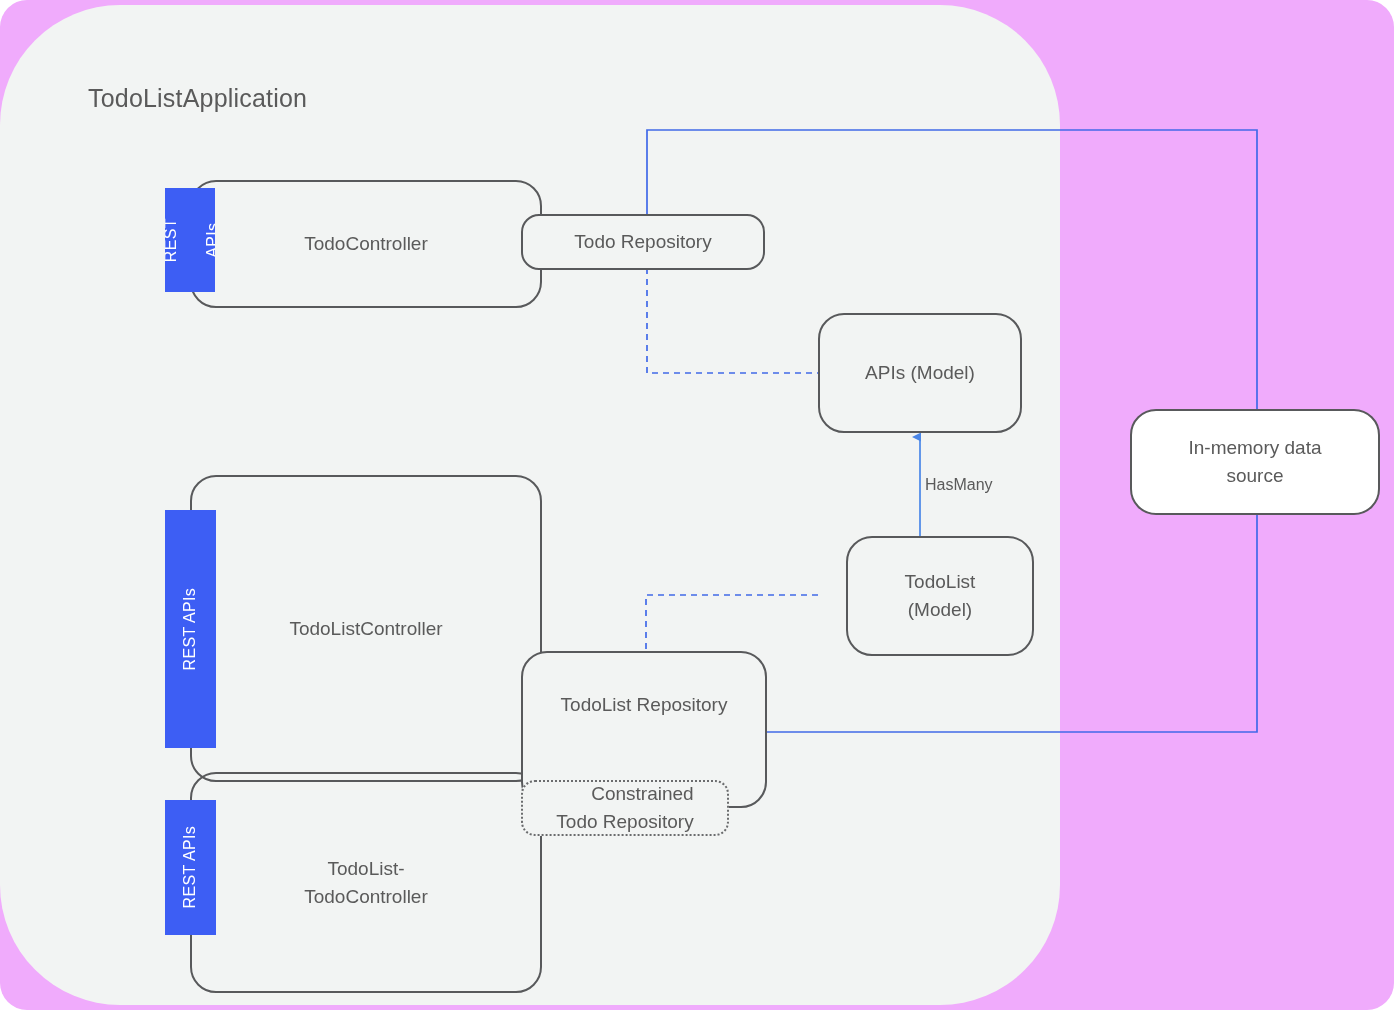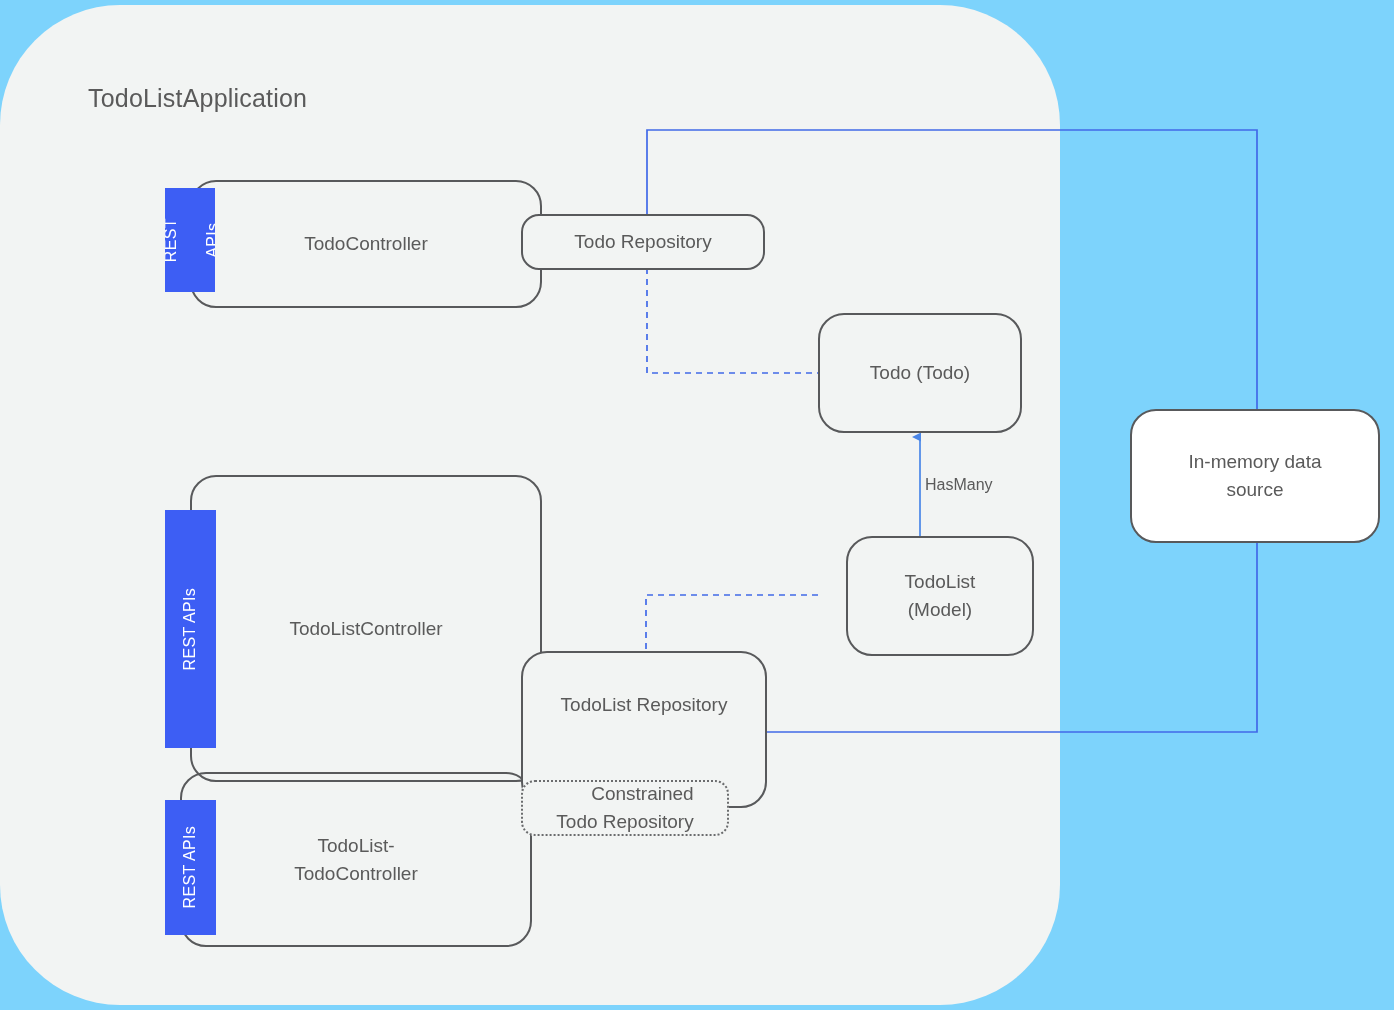--- a/index.html
+++ b/index.html
@@ -7,22 +7,23 @@
     padding: 0;
     background: #ffffff;
   }
   body {
     font-family: "Liberation Sans", "DejaVu Sans", sans-serif;
   }
   #stage {
     position: relative;
     width: 1394px;
     height: 1010px;
-    background: #7dd3fc;
+    background: #f0abfc;
     overflow: hidden;
+    border-radius: 27px;
   }
 
   
   #app-container {
     position: absolute;
     left: 0px;
     top: 5px;
     width: 1060px;
     height: 1000px;
     background: #f2f4f3;
@@ -136,35 +137,35 @@
 
   <div class="node big layer-nodes" style="left:190px; top:180px; width:352px; height:128px;">
     <span>TodoController</span>
   </div>
 
   <div class="node layer-nodes" style="left:521px; top:214px; width:244px; height:56px; background:#f2f4f3;">
     <span>Todo Repository</span>
   </div>
 
   <div class="node big layer-nodes" style="left:818px; top:313px; width:204px; height:120px;">
-    <span>Todo (Todo)</span>
-  </div>
-
-  <div class="node big layer-nodes" style="left:1130px; top:409px; width:250px; height:134px; background:#ffffff;">
+    <span>APIs (Model)</span>
+  </div>
+
+  <div class="node big layer-nodes" style="left:1130px; top:409px; width:250px; height:106px; background:#ffffff;">
     <span>
       <span>In-memory data</span><br>
       <span>source</span>
     </span>
   </div>
 
   <div class="node big layer-nodes" style="left:190px; top:475px; width:352px; height:307px;">
     <span>TodoListController</span>
   </div>
 
-  <div class="node big layer-nodes" style="left:180px; top:772px; width:352px; height:175px;">
+  <div class="node big layer-nodes" style="left:190px; top:772px; width:352px; height:221px;">
     <span>
       <span>TodoList-</span><br>
       <span>TodoController</span>
     </span>
   </div>
 
   <div class="node big layer-nodes" style="left:521px; top:651px; width:246px; height:157px; background:#f2f4f3;text-align:right;">
     <span style="position:relative; top:-25px;">TodoList Repository</span>
   </div>
 

